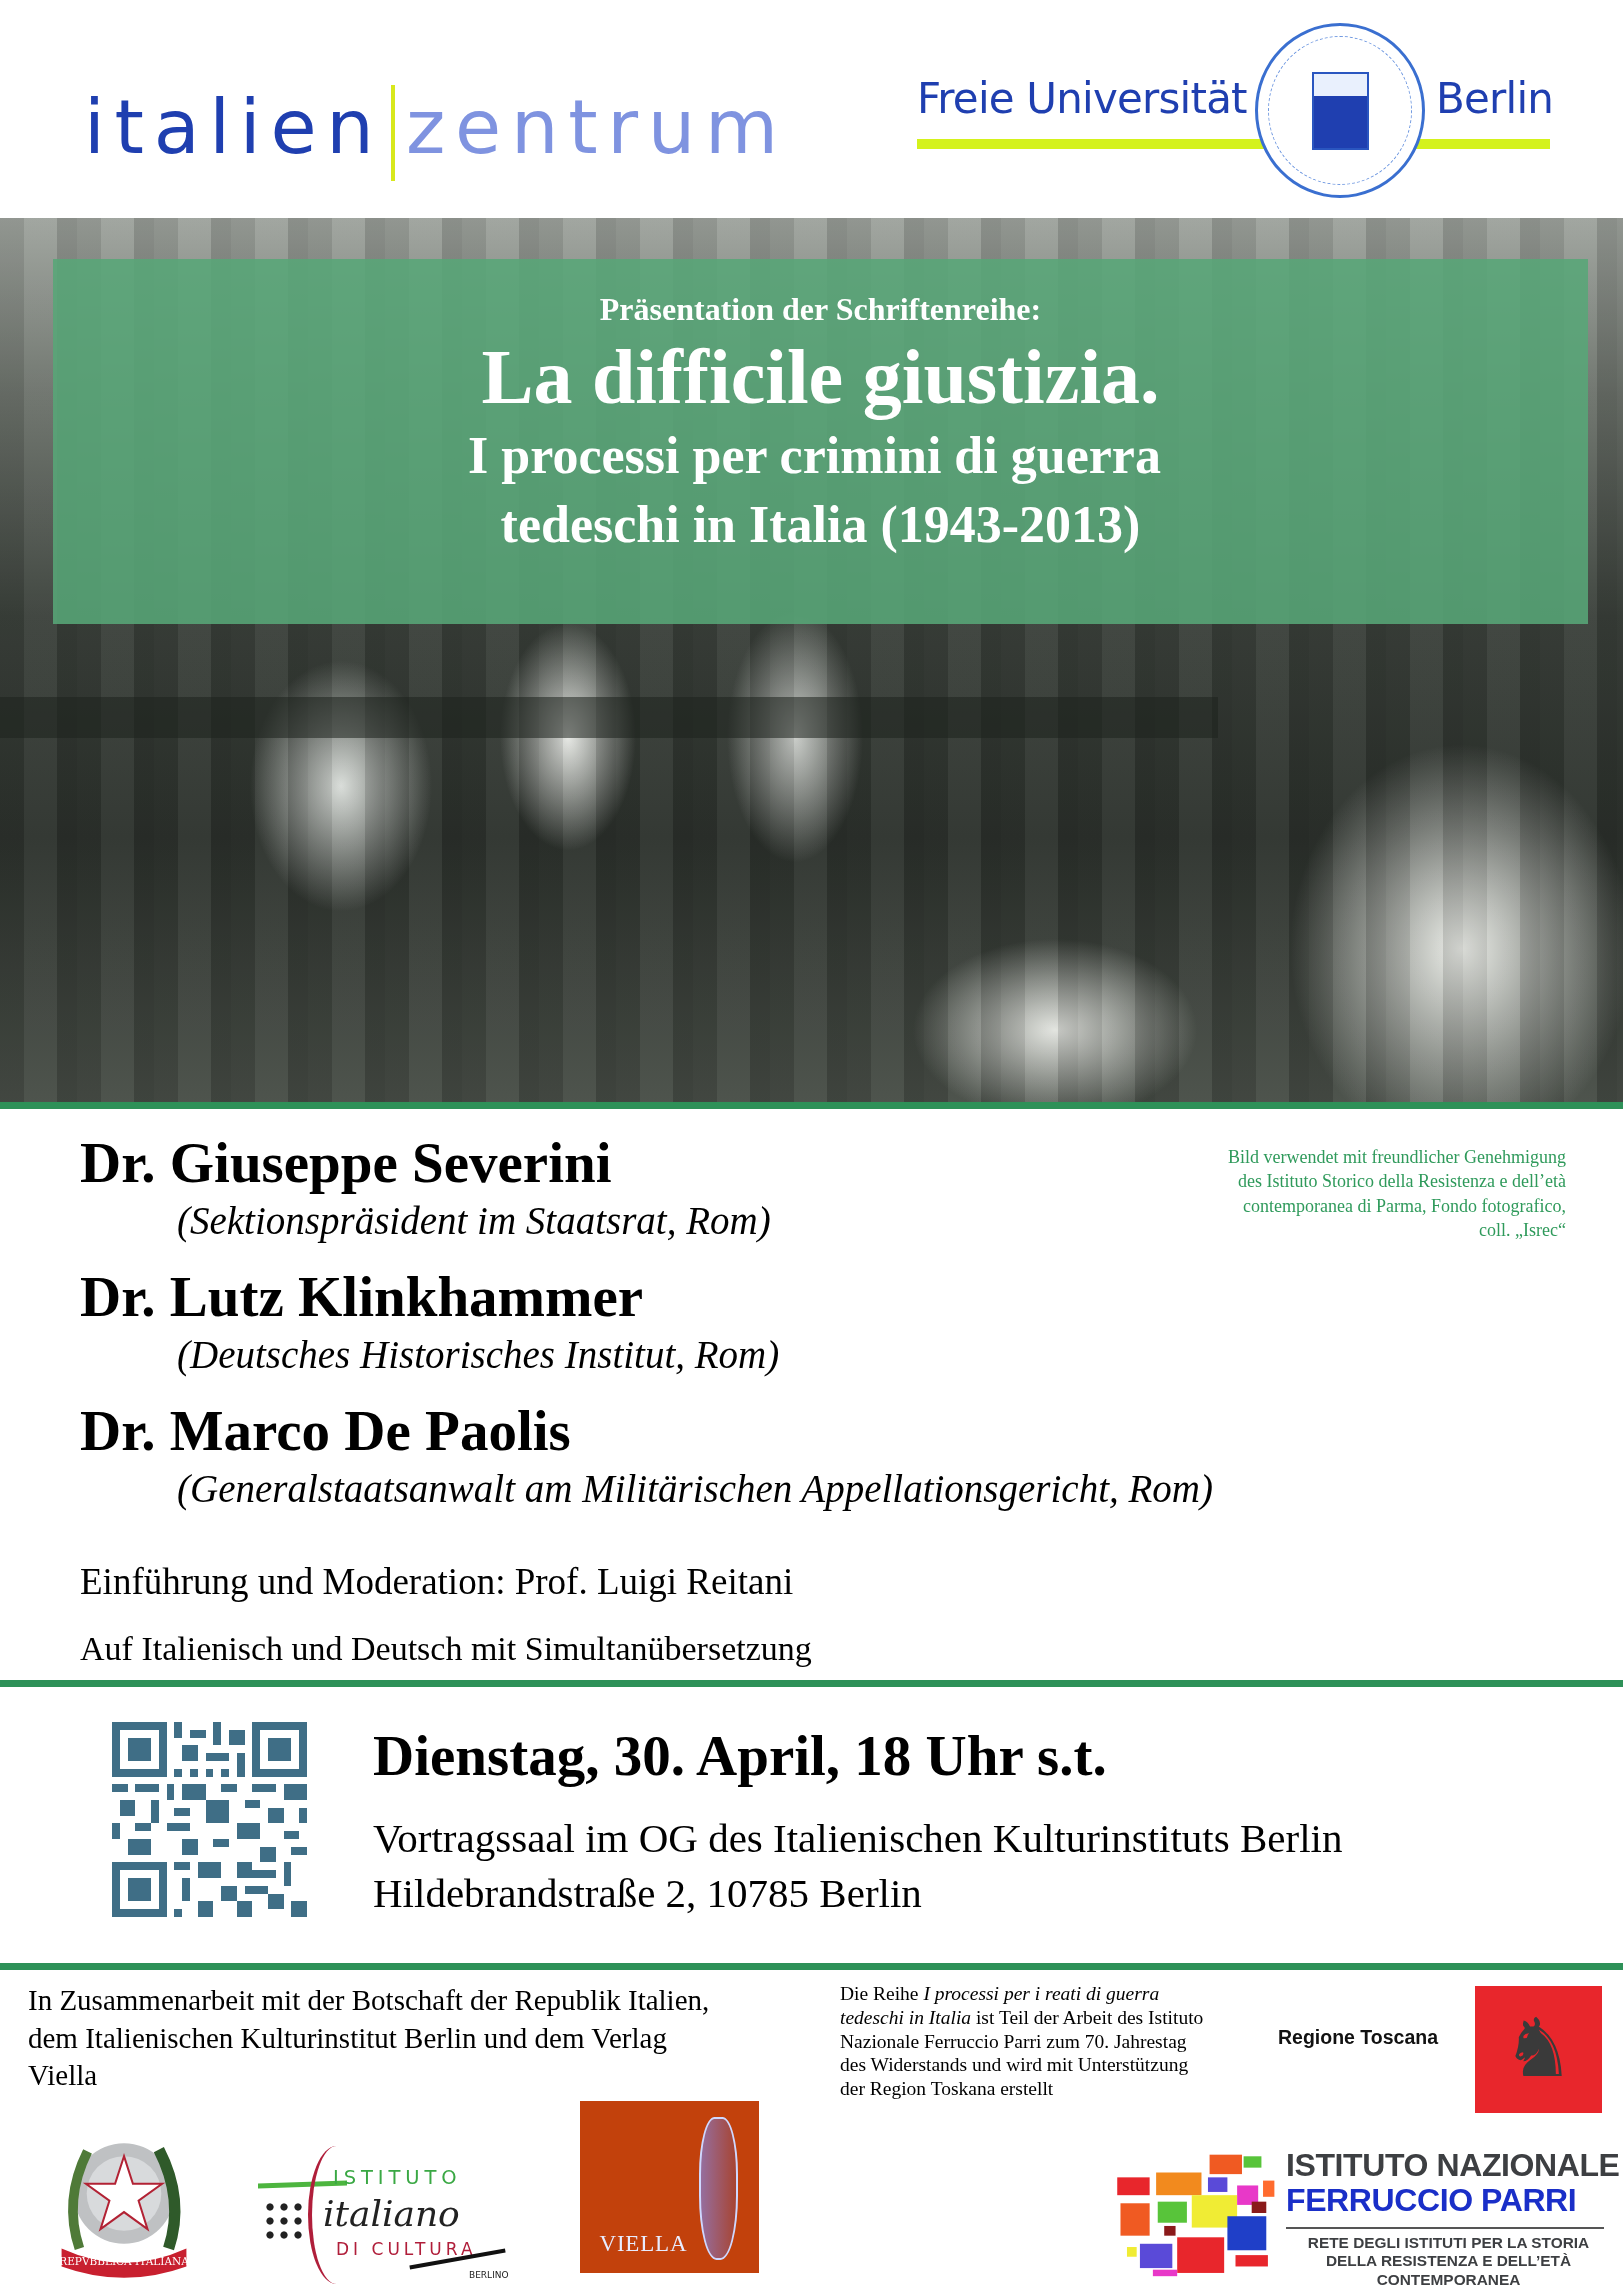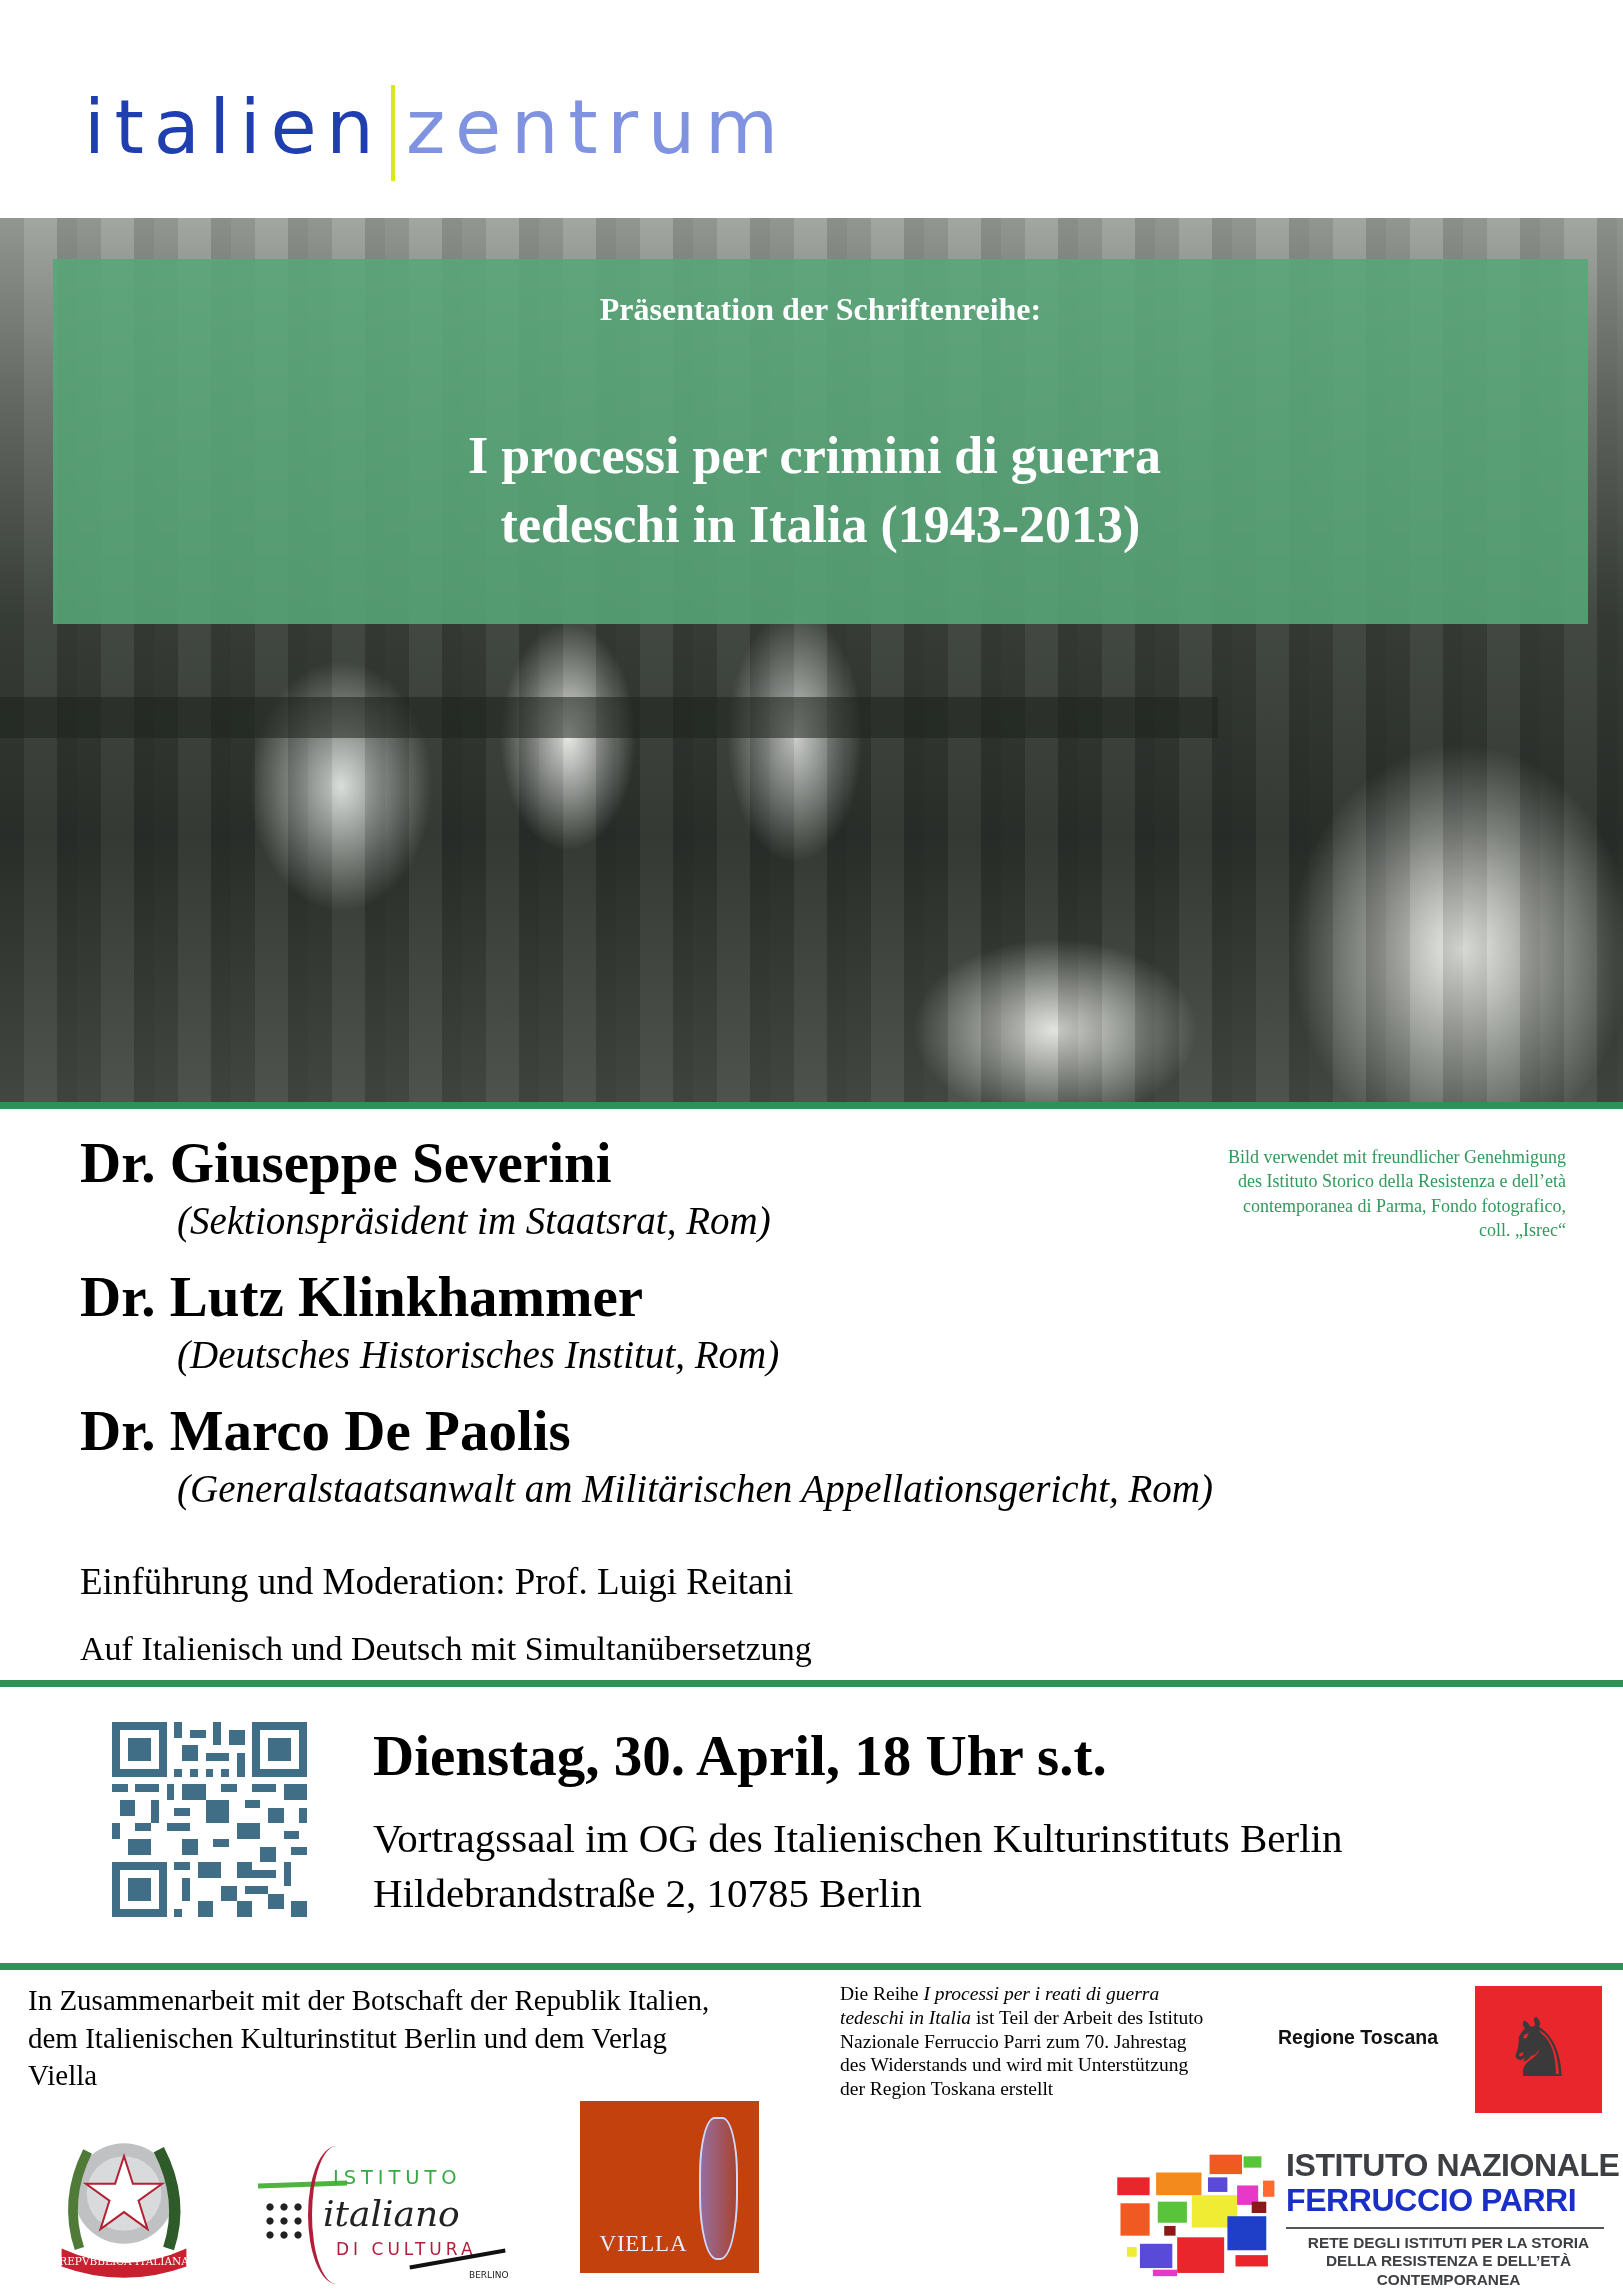--- a/index.html
+++ b/index.html
@@ -98,27 +98,36 @@
 </head>
 <body>
 
 <div class="header">
   <div class="iz-logo">
     <span class="iz-italien">italien</span>
     <span class="iz-bar"></span>
     <span class="iz-zentrum">zentrum</span>
   </div>
 
+  <div class="fu-logo">
+    <div class="fu-bar"></div>
+    <span class="fu-text left">Freie Universität</span>
+    <div class="fu-seal">
+      <div class="fu-seal-inner"></div>
+    </div>
+    <span class="fu-text right">Berlin</span>
+  </div>
 </div>
 
 <div class="photo">
   <div class="photo-stripes"></div>
   <div class="photo-desk"></div>
   <div class="title-box">
     <div class="tb-kicker">Präsentation der Schriftenreihe:</div>
+    <div class="tb-title">La difficile giustizia.</div>
     <div class="tb-sub1">I processi per crimini di guerra</div>
     <div class="tb-sub2">tedeschi in Italia (1943-2013)</div>
   </div>
 </div>
 
 <div class="rule r1"></div>
 
 <div class="speaker-name" style="top:1134px">Dr. Giuseppe Severini</div>
 <div class="speaker-role" style="top:1201px">(Sektionspräsident im Staatsrat, Rom)</div>
 <div class="speaker-name" style="top:1268px">Dr. Lutz Klinkhammer</div>

